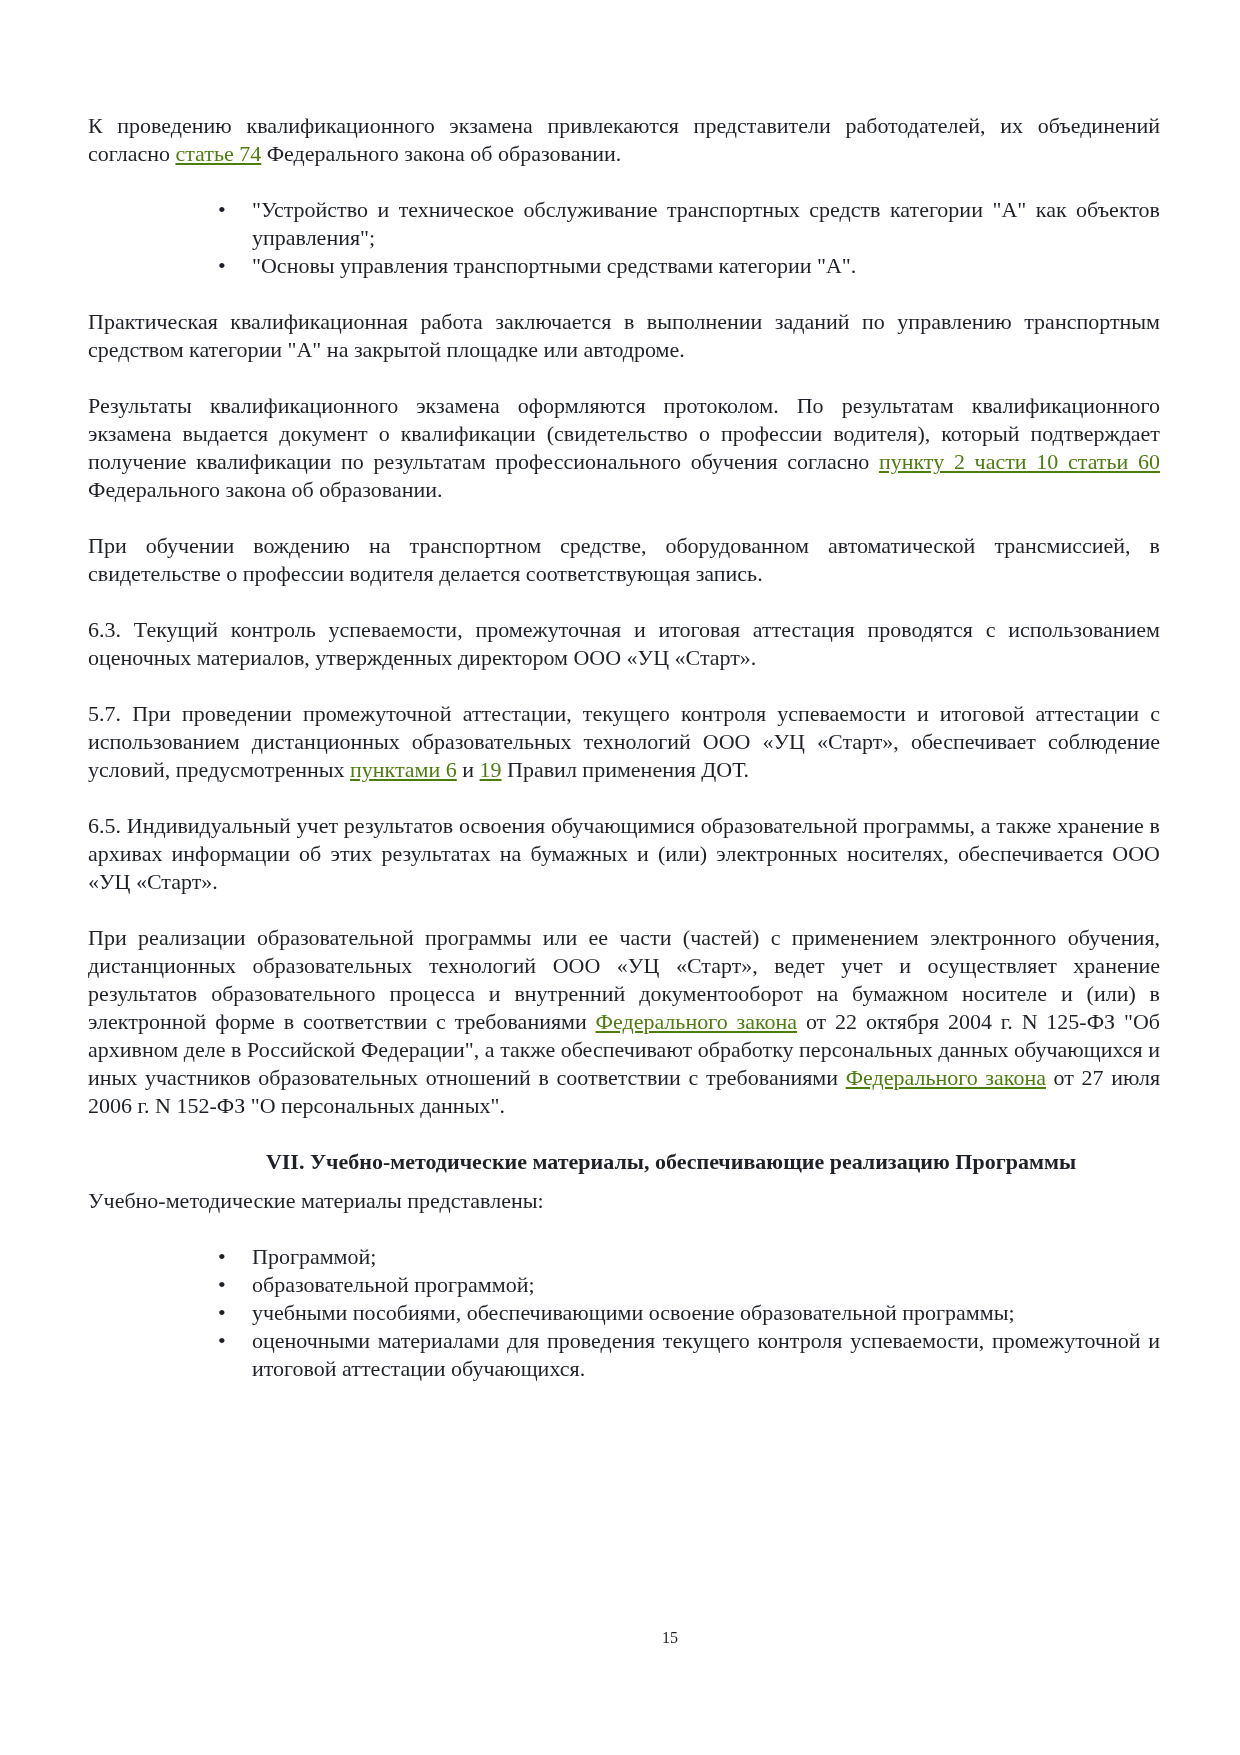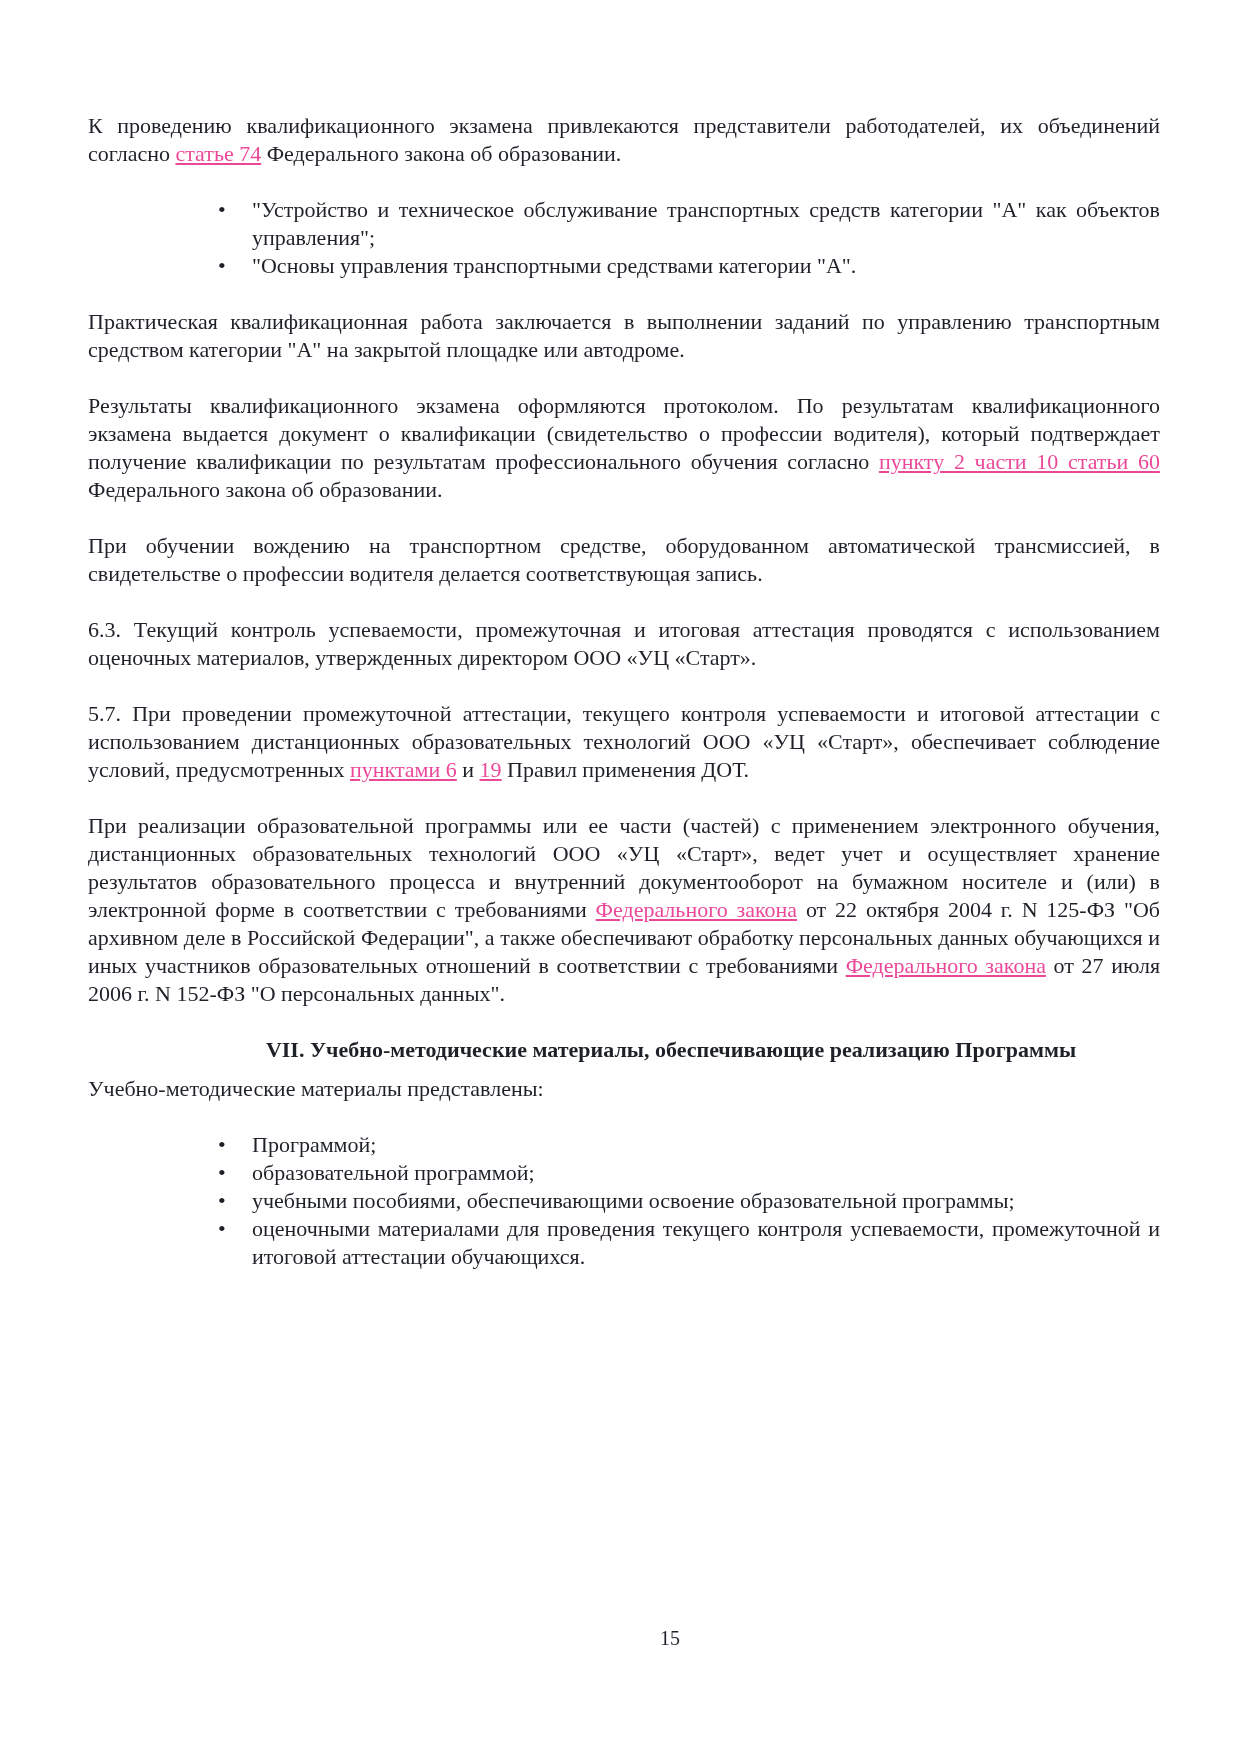--- a/index.html
+++ b/index.html
@@ -11,35 +11,35 @@
     box-sizing:border-box;
     padding:112px 80px 0 88px;
     font-family:"Liberation Serif","DejaVu Serif",serif;
     font-size:22px; line-height:28px;
     color:#1e2228;
     overflow:hidden;
   }
   .para { margin:0 0 28px 0; text-align:justify; }
   .para:after { content:""; display:inline-block; width:0; }
   .b { font-weight:normal; }
-  a.lnk { color:#ec4899; text-decoration:underline; cursor:pointer; }
+  a.lnk { color:#4d7c0f; text-decoration:underline; cursor:pointer; }
   ul.blist { list-style:none; margin:0 0 28px 0; padding:0; }
   ul.blist li { position:relative; padding-left:164px; text-align:justify; }
   ul.blist li .dot {
     position:absolute; left:130px; top:0;
     font-size:22px; color:#1e2228;
   }
   .heading {
     font-weight:bold; text-align:center;
     margin:28px 0 11px 94px;
   }
   .footer {
     position:absolute; top:1626px; left:0; right:4px;
     text-align:center; padding-left:104px;
-    font-size:20px; line-height:24px;
+    font-size:16px; line-height:24px;
   }
 </style>
 </head>
 <body>
 
 <div class="page">
 
   <p class="para"><span>К проведению квалификационного экзамена привлекаются представители работодателей, их объединений согласно </span><a class="lnk">статье 74</a><span> Федерального закона об образовании.</span></p>
 
 
@@ -51,20 +51,21 @@
   <p class="para">Практическая квалификационная работа заключается в выполнении заданий по управлению транспортным средством категории "А" на закрытой площадке или автодроме.</p>
 
   <p class="para"><span>Результаты квалификационного экзамена оформляются протоколом. По результатам квалификационного экзамена выдается документ о квалификации (свидетельство о профессии водителя), который подтверждает получение квалификации по результатам профессионального обучения согласно </span><a class="lnk">пункту 2 части 10 статьи 60</a><span> Федерального закона об образовании.</span></p>
 
   <p class="para">При обучении вождению на транспортном средстве, оборудованном автоматической трансмиссией, в свидетельстве о профессии водителя делается соответствующая запись.</p>
 
   <p class="para"><span class="b">6.3.</span><span> Текущий контроль успеваемости, промежуточная и итоговая аттестация проводятся с использованием оценочных материалов, утвержденных директором ООО «УЦ «Старт».</span></p>
 
   <p class="para"><span class="b">5.7.</span><span> При проведении промежуточной аттестации, текущего контроля успеваемости и итоговой аттестации с использованием дистанционных образовательных технологий ООО «УЦ «Старт», обеспечивает соблюдение условий, предусмотренных </span><a class="lnk">пунктами 6</a><span> и </span><a class="lnk">19</a><span> Правил применения ДОТ.</span></p>
 
+  <p class="para"><span class="b">6.5.</span><span> Индивидуальный учет результатов освоения обучающимися образовательной программы, а также хранение в архивах информации об этих результатах на бумажных и (или) электронных носителях, обеспечивается ООО «УЦ «Старт».</span></p>
 
   <p class="para"><span>При реализации образовательной программы или ее части (частей) с применением электронного обучения, дистанционных образовательных технологий ООО «УЦ «Старт», ведет учет и осуществляет хранение результатов образовательного процесса и внутренний документооборот на бумажном носителе и (или) в электронной форме в соответствии с требованиями </span><a class="lnk">Федерального закона</a><span> от 22 октября 2004 г. N 125-ФЗ "Об архивном деле в Российской Федерации", а также обеспечивают обработку персональных данных обучающихся и иных участников образовательных отношений в соответствии с требованиями </span><a class="lnk">Федерального закона</a><span> от 27 июля 2006 г. N 152-ФЗ "О персональных данных".</span></p>
 
   <p class="heading">VII. Учебно-методические материалы, обеспечивающие реализацию Программы</p>
 
   <p class="para">Учебно-методические материалы представлены:</p>
 
   <ul class="blist">
     <li><span class="dot">•</span><span>Программой;</span></li>
     <li><span class="dot">•</span><span>образовательной программой;</span></li>

